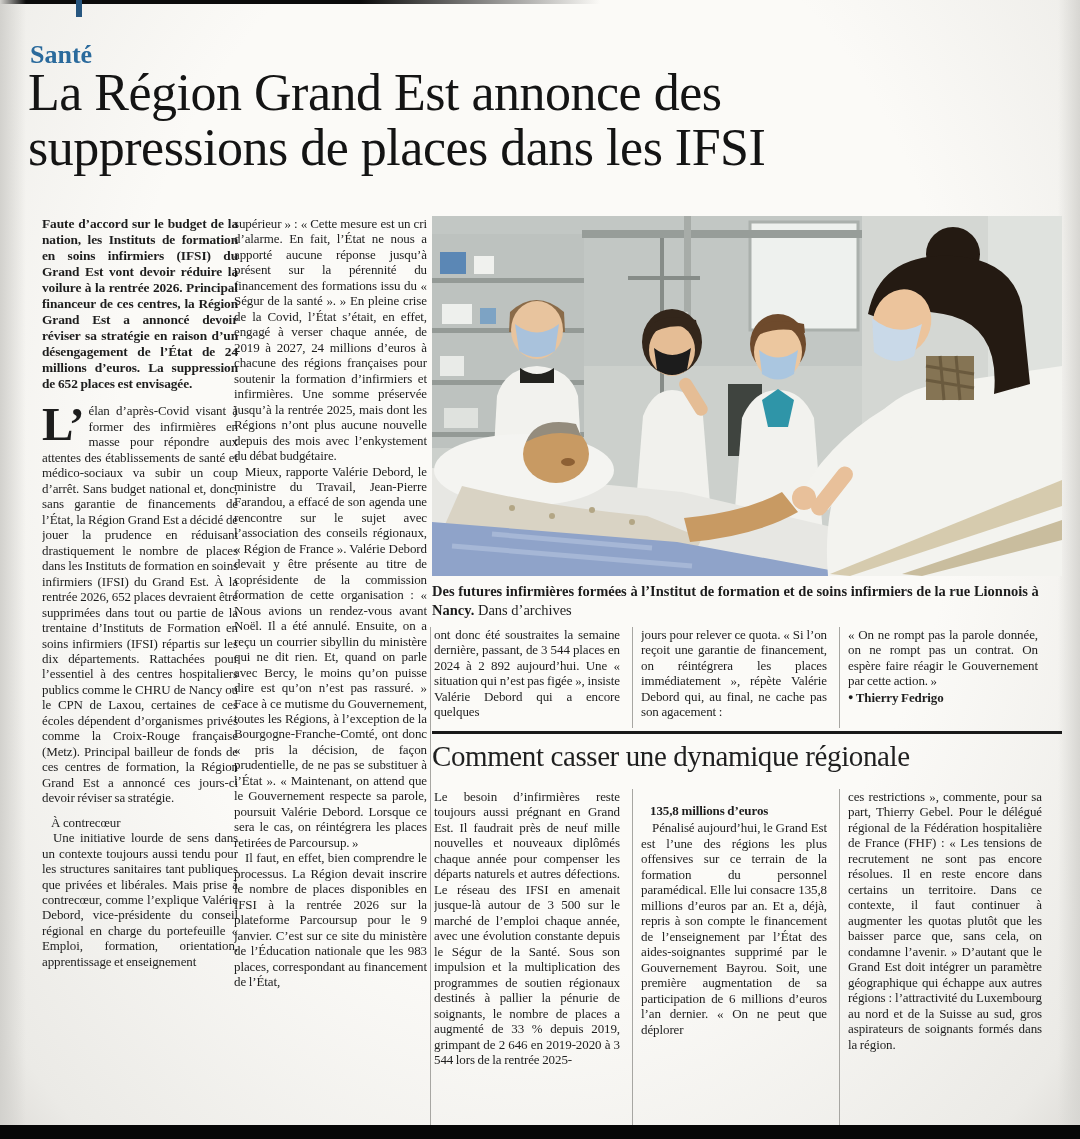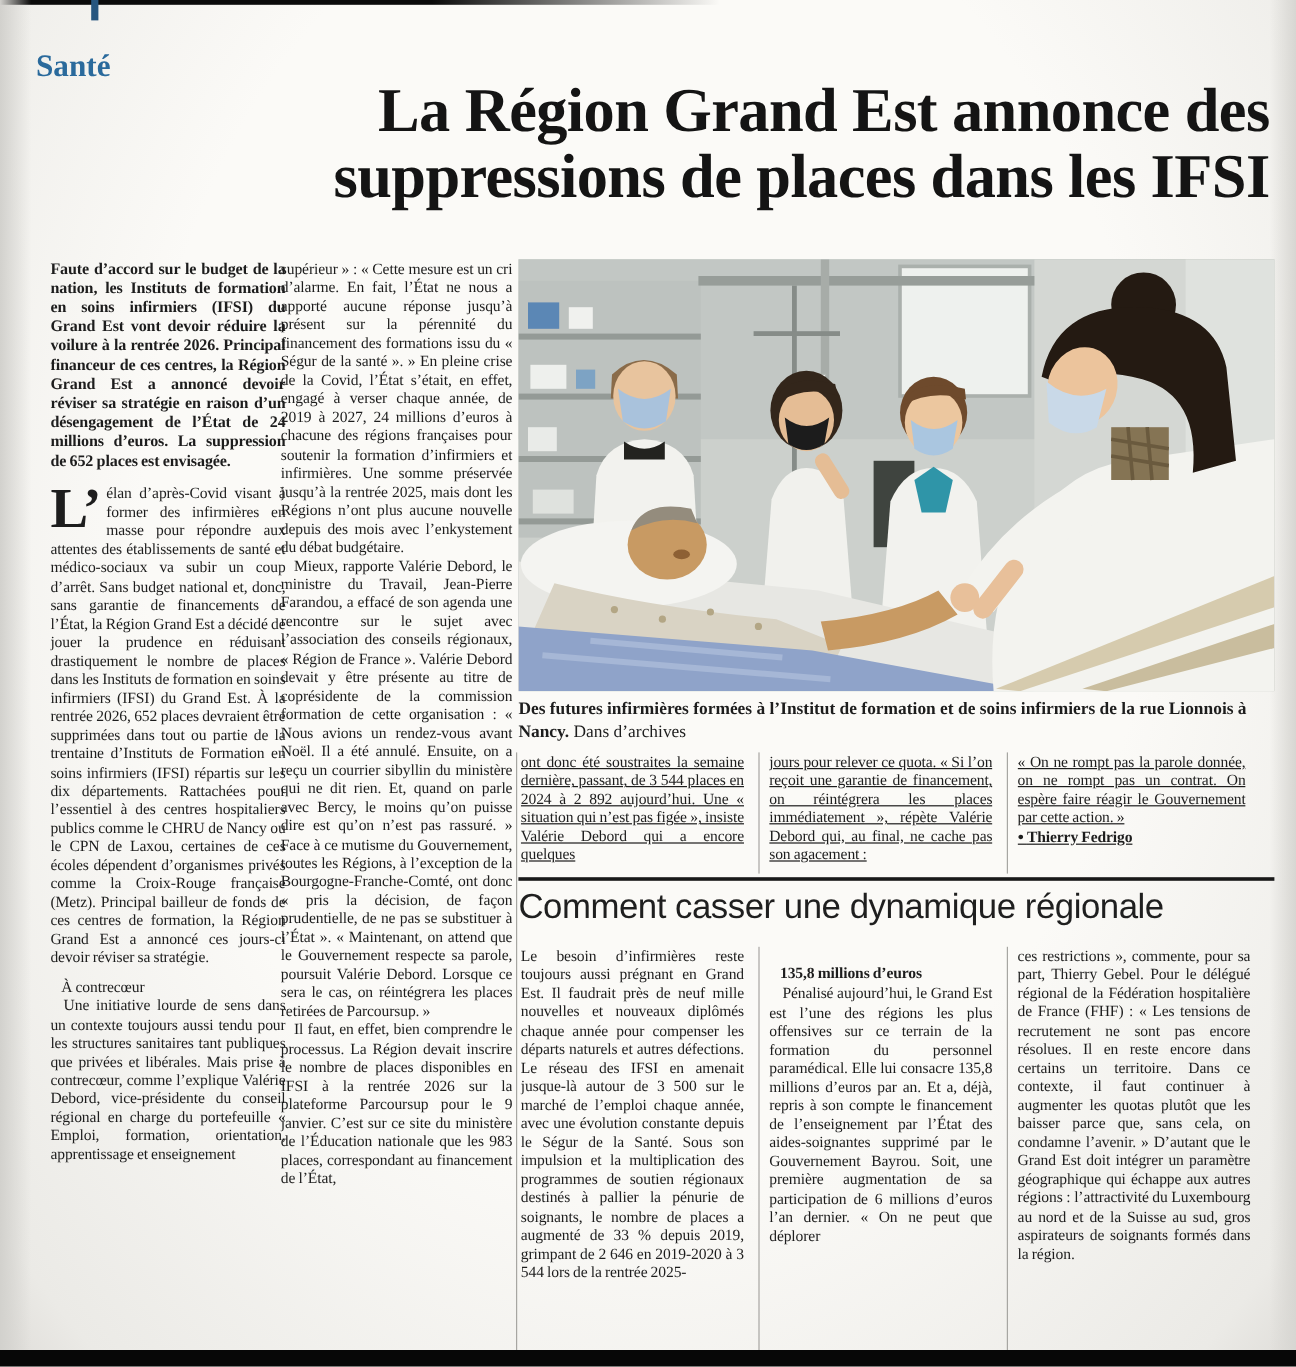--- a/index.html
+++ b/index.html
@@ -12,51 +12,51 @@
     background:linear-gradient(90deg,#d2d1cd, rgba(210,209,205,0));}
   .edge-right{position:absolute;right:0;top:0;width:22px;height:100%;
     background:linear-gradient(270deg,#d7d6d2, rgba(215,214,210,0));}
   .bottom-bar{position:absolute;left:0;bottom:0;width:100%;height:14px;background:#070707;}
   .top-line{position:absolute;left:0;top:0;width:600px;height:4px;
     background:linear-gradient(90deg,#0b0b0b 60%, rgba(11,11,11,0));}
   .blue-tick{position:absolute;left:76px;top:0;width:6px;height:17px;background:#27567f;}
 
   .kicker{position:absolute;left:30px;top:40px;font-size:26px;font-weight:700;color:#2a6a9c;}
   .headline{position:absolute;left:28px;top:66px;width:1030px;
-    font-size:52px;line-height:1.05;font-weight:700;letter-spacing:-0.5px;color:#141414;text-align:right;}
+    font-size:52px;line-height:1.05;font-weight:400;letter-spacing:-0.5px;color:#141414;}
 
   .bodytext{font-size:13px;line-height:1.19;letter-spacing:-0.1px;word-spacing:-0.5px;
     text-align:justify;}
   .bodytext p{margin:0;}
   .indent{text-indent:11px;}
   .col1{position:absolute;left:42px;top:216px;width:196px;height:908px;overflow:hidden;}
   .col2{position:absolute;left:234px;top:216px;width:193px;height:910px;overflow:hidden;}
   .lede{font-weight:700;font-size:13.4px;margin-bottom:12px !important;}
   .dropcap{float:left;font-size:47px;line-height:0.8;font-weight:700;padding:3px 4px 0 0;}
   .subhead{font-weight:400;margin-top:9px !important;text-indent:9px;}
 
   .photo{position:absolute;left:432px;top:216px;width:630px;height:360px;
     background:#c9ccc8;overflow:hidden;}
   .photo svg{display:block;}
   .caption{position:absolute;left:432px;top:582px;width:630px;font-size:14.5px;line-height:1.28;}
   .caption .cap-b{font-weight:700;}
   .caption .cap-c{font-weight:400;}
 
-  .midcol{position:absolute;top:627px;height:101px;overflow:hidden;text-decoration:underline;}
+  .midcol{position:absolute;top:627px;height:101px;overflow:hidden;}
   .mid3{left:434px;width:186px;}
   .mid4{left:641px;width:186px;}
   .mid5{left:848px;width:190px;}
   .byline{font-weight:700;text-align:left;margin-top:1px !important;}
   .byline .bullet{font-size:9px;vertical-align:2px;}
 
   .vrule{position:absolute;width:1px;background:#a7a6a2;}
   .hrule{position:absolute;left:432px;top:731px;width:630px;height:3px;background:#191919;}
 
   .sec2title{position:absolute;left:432px;top:740px;width:630px;
-    font-family:Liberation Sans, sans-serif;font-size:29px;font-weight:500;
+    font-family:Liberation Serif, serif;font-size:29px;font-weight:500;
     letter-spacing:-0.4px;color:#1f1f1f;}
 
   .botcol{position:absolute;top:789px;height:337px;overflow:hidden;}
   .colA{left:434px;width:186px;}
   .colB{left:641px;width:186px;}
   .colC{left:848px;width:194px;}
   .subhead2{font-weight:700;margin-top:14px !important;margin-bottom:2px !important;text-indent:9px;}
 </style>
 </head>
 <body>

